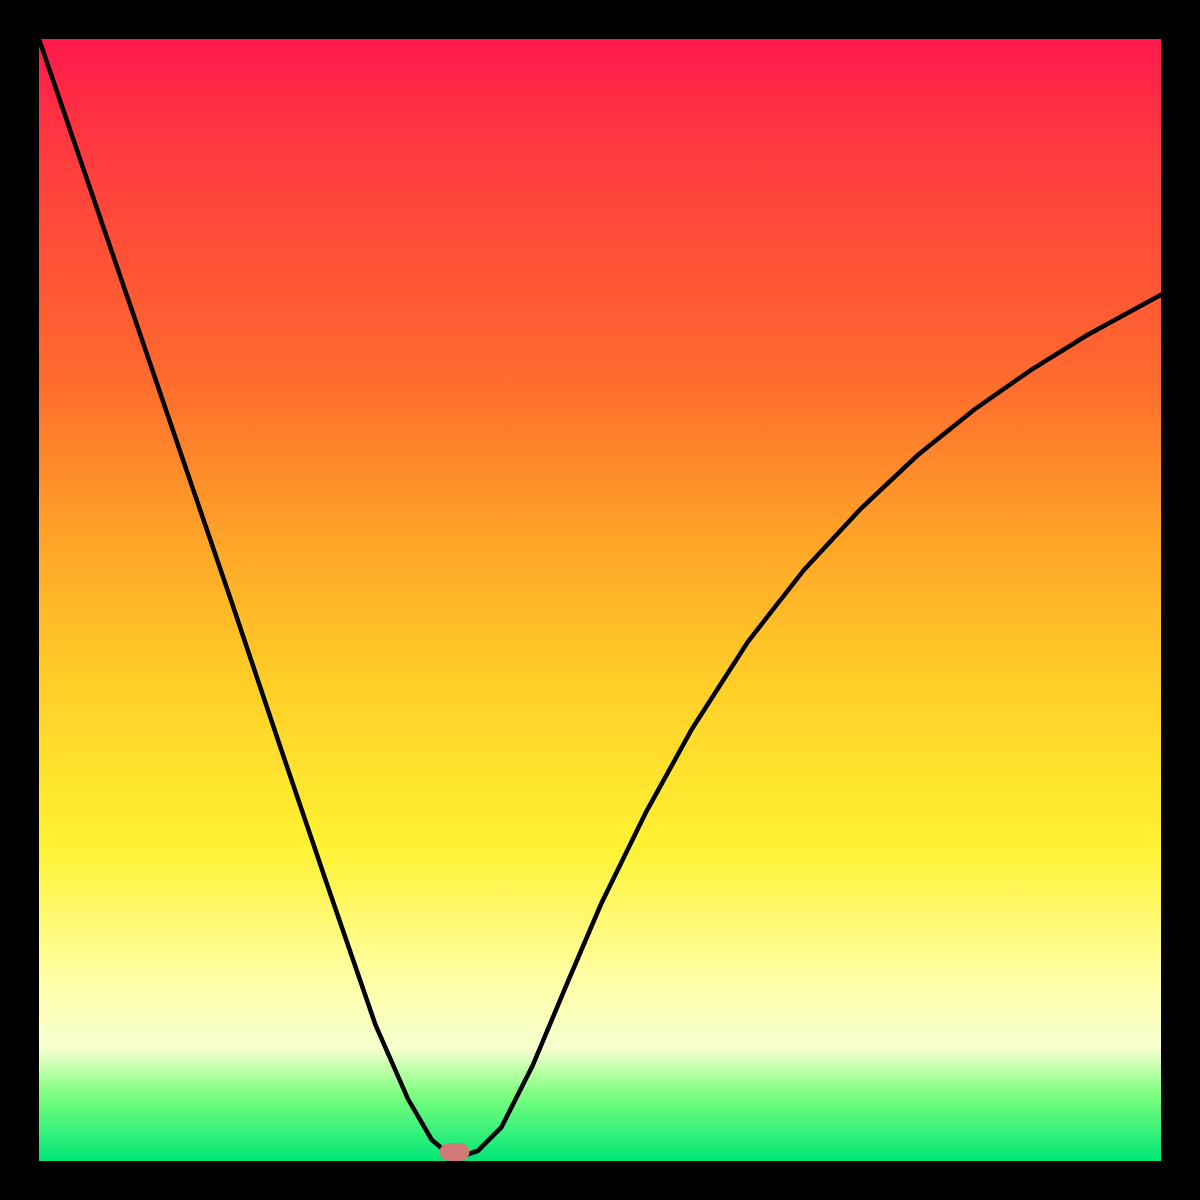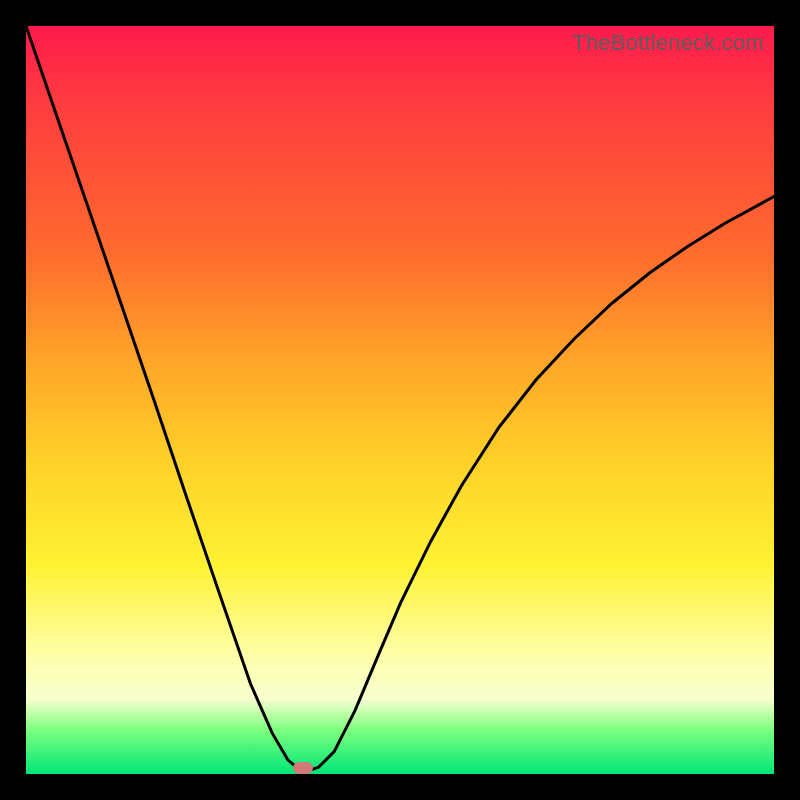--- a/index.html
+++ b/index.html
@@ -53,21 +53,20 @@
     height: 12px;
     border-radius: 6px;
     background: #d27a78;
   }
 </style>
 </head>
 <body>
 
 <div class="frame">
   <div class="plot-area">
-    <div class="attribution">TheBottleneck.com</div>
 
     <svg class="curve" viewBox="0 0 748 748" preserveAspectRatio="none">
       <path fill="none" stroke="#000" stroke-width="3" stroke-linecap="round" d="M0.0 0.0 L32.2 94.2 L64.3 187.7 L96.5 282.0 L128.7 376.2 L160.1 469.7 L192.2 564.0 L224.4 657.5 L246.1 706.9 L261.8 733.8 L276.8 746.5 L292.5 741.3 L308.2 725.6 L329.1 684.4 L352.3 629.1 L374.7 576.7 L404.7 515.4 L435.3 460.0 L472.7 401.7 L510.1 353.8 L548.3 312.7 L585.7 277.5 L623.8 246.8 L661.2 220.7 L698.6 197.5 L748.0 170.5"></path>
     </svg>
 
     <div class="marker" style="left: 266.76px; top: 736.016px; background: rgb(210, 122, 120);"></div>
   </div>
 </div>
 
 </body></html>

